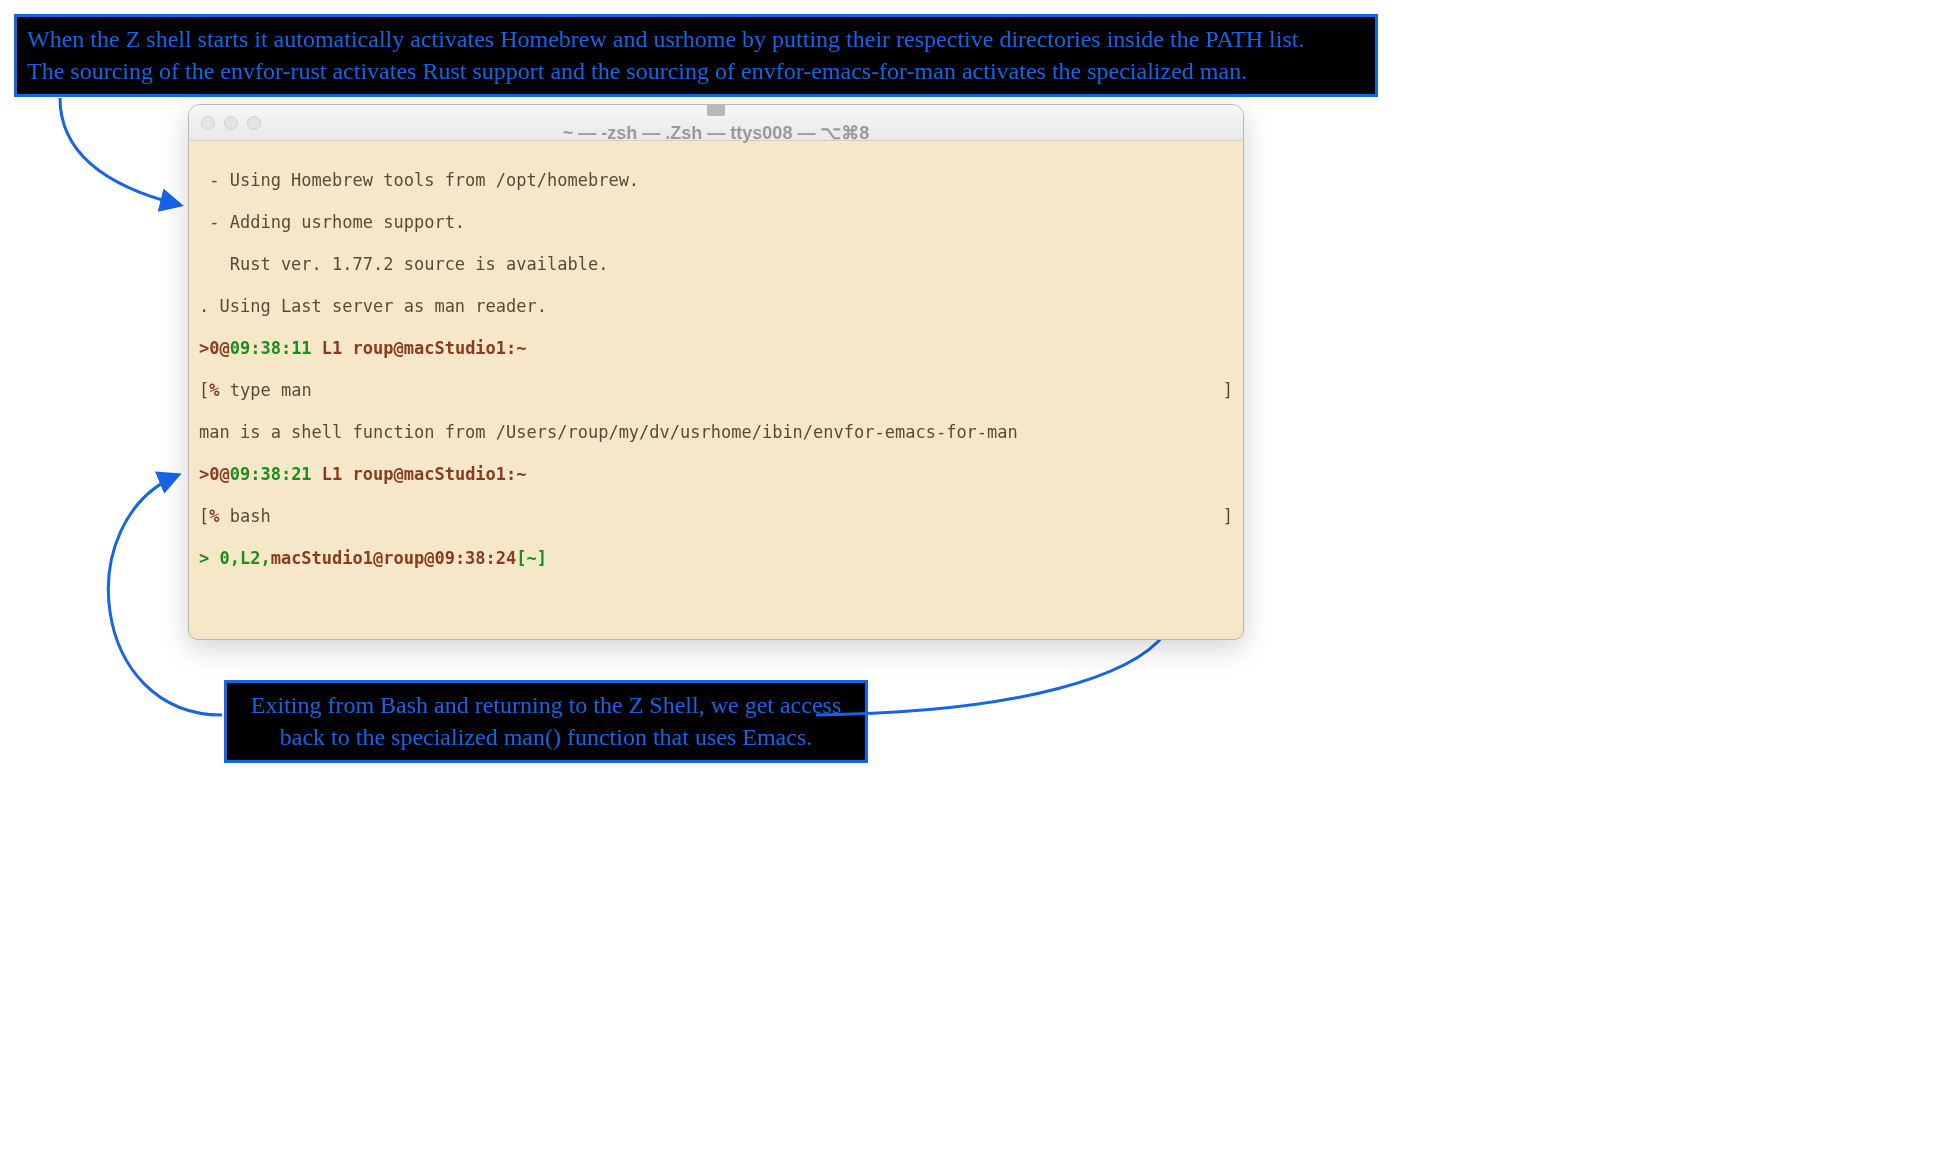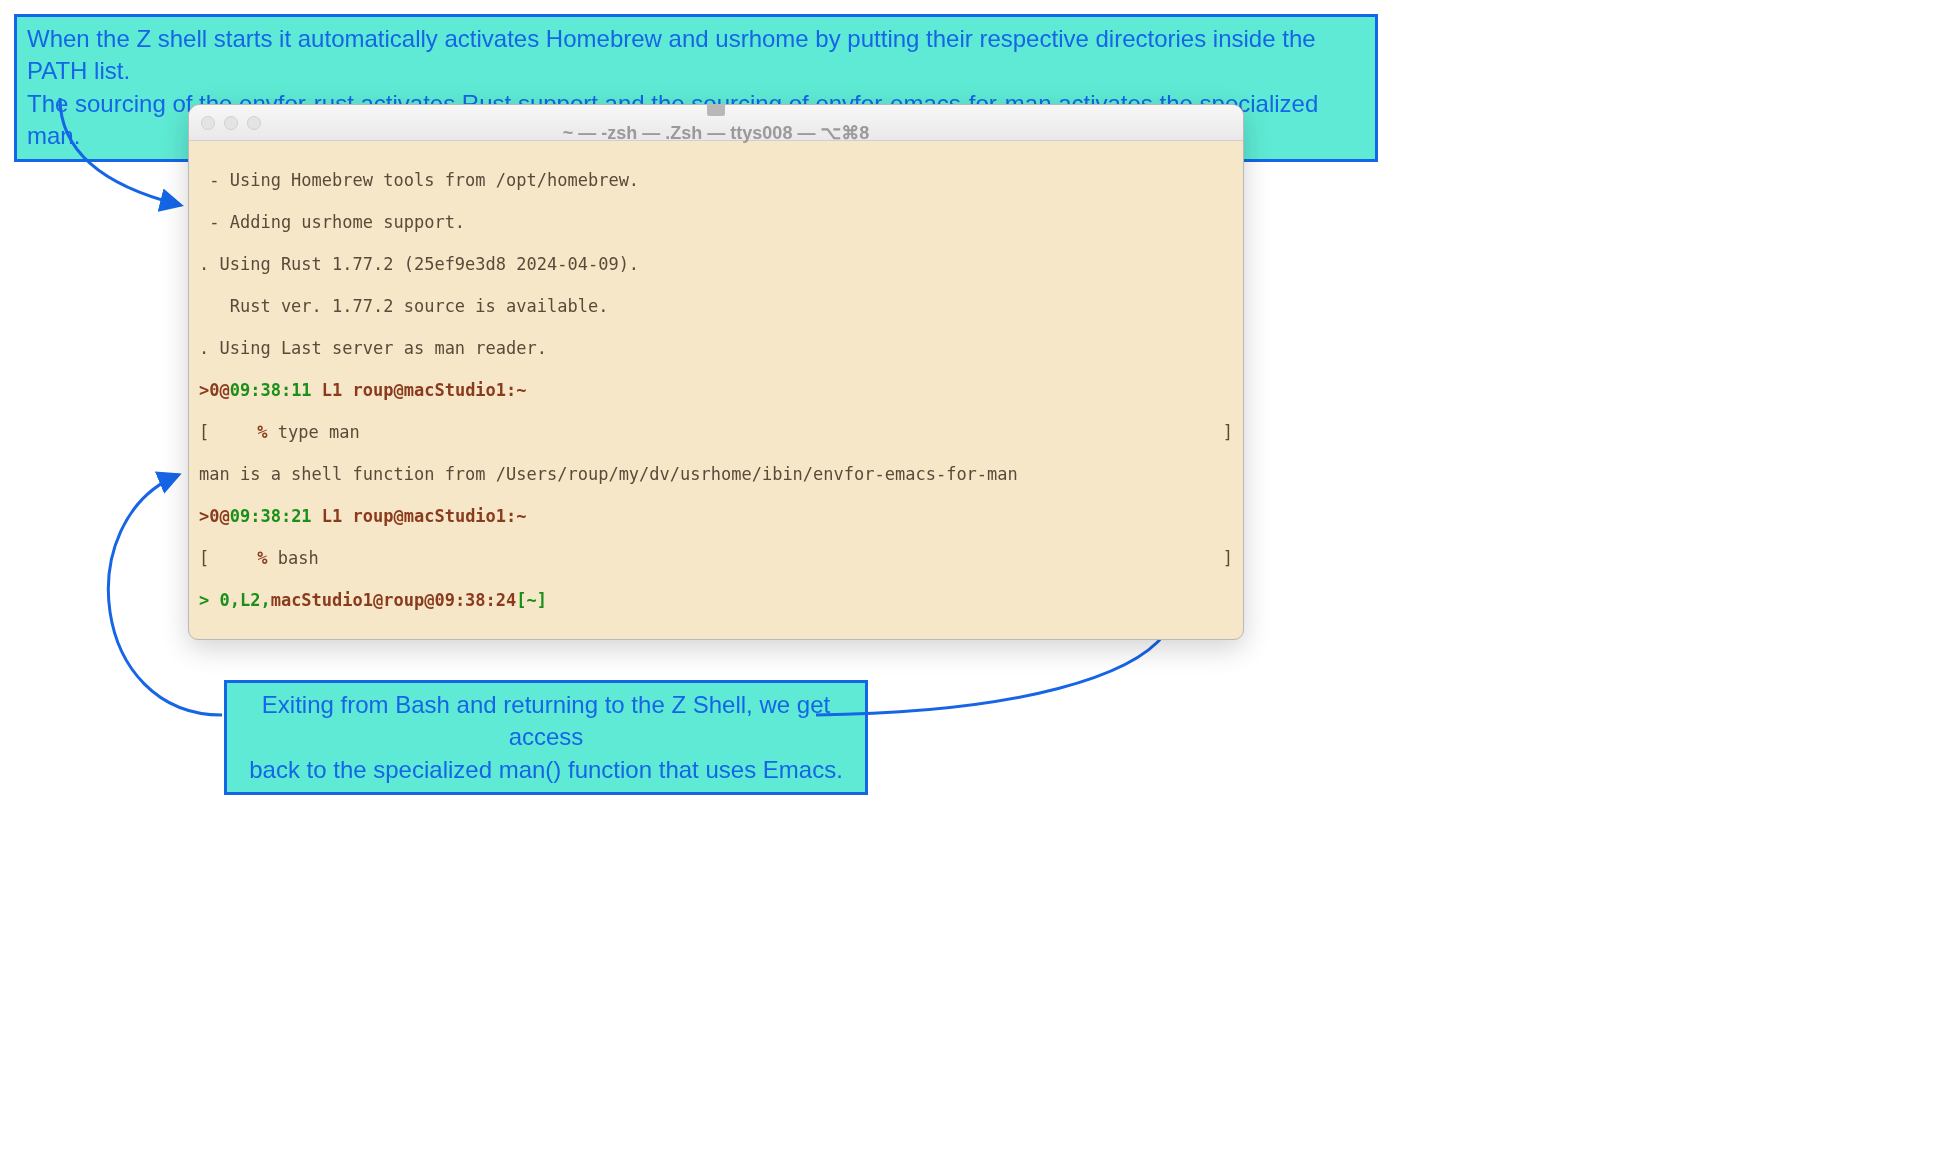--- a/index.html
+++ b/index.html
@@ -1,25 +1,26 @@
 <!DOCTYPE html>
 <html><head>
   <meta charset="utf-8">
   <style>
     * { margin: 0; padding: 0; box-sizing: border-box; }
     html, body { width: 1938px; height: 1166px; background: #ffffff; font-family: -apple-system, Helvetica, Arial, sans-serif; position: relative; }
 
     .callout {
       position: absolute;
       border: 3px solid #1565e6;
-      background: #5eead4;
+      background: #000000;
       color: #1565e6;
       font-size: 24px;
       line-height: 1.35;
       padding: 6px 10px;
+      font-family: Liberation Serif, serif;
     }
     .callout.top { left: 14px; top: 14px; width: 1364px; }
     .callout.mid { left: 690px; top: 350px; width: 494px; }
     .callout.bot { left: 224px; top: 680px; width: 644px; text-align: center; }
 
     svg.arrows { position: absolute; left: 0; top: 0; width: 1938px; height: 1166px; pointer-events: none; }
 
     .term-window {
       position: absolute;
       left: 188px; top: 104px;
@@ -55,21 +56,21 @@
       font-family: "Menlo", "Consolas", monospace;
       font-size: 17px;
       line-height: 21px;
       padding: 8px 10px 10px 10px;
       color: #5a4a3a;
       white-space: pre;
     }
     .ln { display: block; }
     .ln.wide { display: flex; }
     .ln.wide .lead { flex: 0 0 auto; }
-    .ln.wide .body { flex: 1 1 auto; margin-left: 48px; }
+    .ln.wide .body { flex: 1 1 auto; }
     .ln.wide .tail { flex: 0 0 auto; }
     .bracket { color: #5a4a3a; }
     .green { color: #1a8f1a; font-weight: 700; }
     .greent { color: #1a8f1a; font-weight: 700; }
     .brown { color: #8a3b1e; font-weight: 700; }
     .plain { color: #5a4a3a; }
   </style>
 </head>
 <body>
 
@@ -116,21 +117,20 @@
     </div>
     <div class="title-center">
       <span class="folder-icon"></span>
       <span>~ — -zsh — .Zsh — ttys008 — ⌥⌘8</span>
     </div>
   </div>
 
   <div class="term-body">
 <span class="ln"><span class="plain"> - Using Homebrew tools from /opt/homebrew.</span></span>
 <span class="ln"><span class="plain"> - Adding usrhome support.</span></span>
-<span class="ln"><span class="plain">. Using Rust 1.77.2 (25ef9e3d8 2024-04-09).</span></span>
 <span class="ln"><span class="plain">   Rust ver. 1.77.2 source is available.</span></span>
 <span class="ln"><span class="plain">. Using Last server as man reader.</span></span>
 <span class="ln"><span class="brown">&gt;0@</span><span class="green">09:38:11</span><span class="brown"> L1 roup@macStudio1:~</span></span>
 <span class="ln wide"><span class="lead bracket">[</span><span class="body"><span class="brown">% </span><span class="plain">type man</span></span><span class="tail bracket">]</span></span>
 <span class="ln"><span class="plain">man is a shell function from /Users/roup/my/dv/usrhome/ibin/envfor-emacs-for-man</span></span>
 <span class="ln"><span class="brown">&gt;0@</span><span class="green">09:38:21</span><span class="brown"> L1 roup@macStudio1:~</span></span>
 <span class="ln wide"><span class="lead bracket">[</span><span class="body"><span class="brown">% </span><span class="plain">bash</span></span><span class="tail bracket">]</span></span>
 <span class="ln"><span class="greent">&gt; 0,L2,</span><span class="brown">macStudio1@roup@09:38:24</span><span class="greent">[~]</span></span>
 
 

